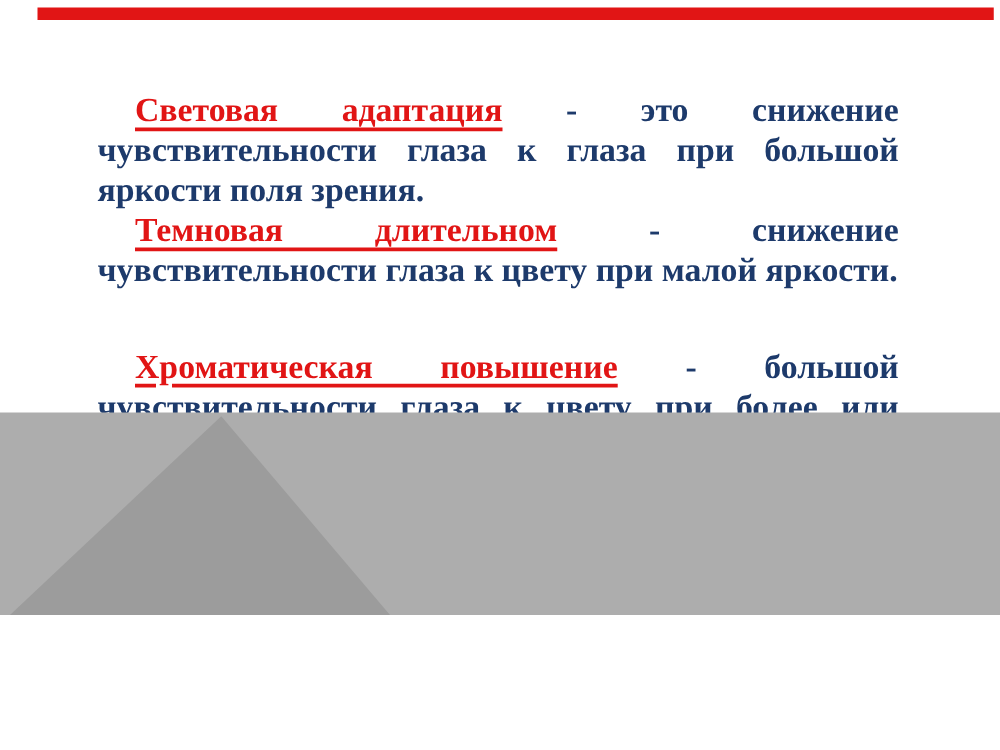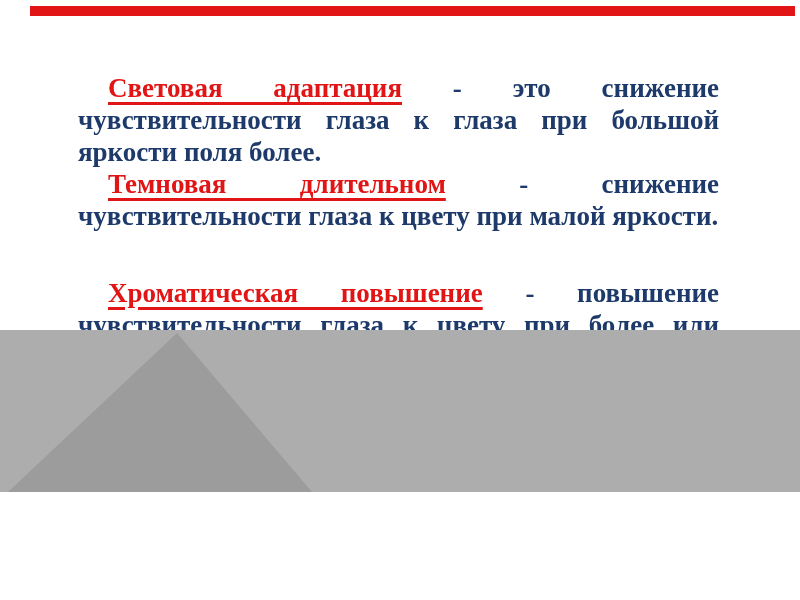--- a/index.html
+++ b/index.html
@@ -59,30 +59,30 @@
 
 <div class="slide">
 
   <div class="top-bar"></div>
 
   <div class="text-block">
 
     <div class="para">
       <div class="tl first"><span class="term">Световая адаптация</span><span class="body-seg"> - это снижение</span></div>
       <div class="tl"><span class="body-seg">чувствительности глаза к глаза при большой</span></div>
-      <div class="tl last"><span class="body-seg">яркости поля более.</span></div>
+      <div class="tl last"><span class="body-seg">яркости поля зрения.</span></div>
     </div>
 
     <div class="para">
       <div class="tl first"><span class="term">Темновая длительном</span><span class="body-seg"> - снижение</span></div>
       <div class="tl last"><span class="body-seg">чувствительности глаза к цвету при малой яркости.</span></div>
     </div>
 
     <div class="para para-chromatic">
-      <div class="tl first"><span class="term">Хроматическая повышение</span><span class="body-seg"> - повышение</span></div>
+      <div class="tl first"><span class="term">Хроматическая повышение</span><span class="body-seg"> - большой</span></div>
       <div class="tl"><span class="body-seg">чувствительности глаза к цвету при более или менее</span></div>
       <div class="tl last"><span class="body-seg">длительном наблюдении его.</span></div>
     </div>
 
   </div>
 
   <div class="band">
     <svg viewBox="0 0 800 162" aria-hidden="true">
       <polygon points="177,3 312,162 8,162" fill="#9c9c9c"></polygon>
     </svg>

